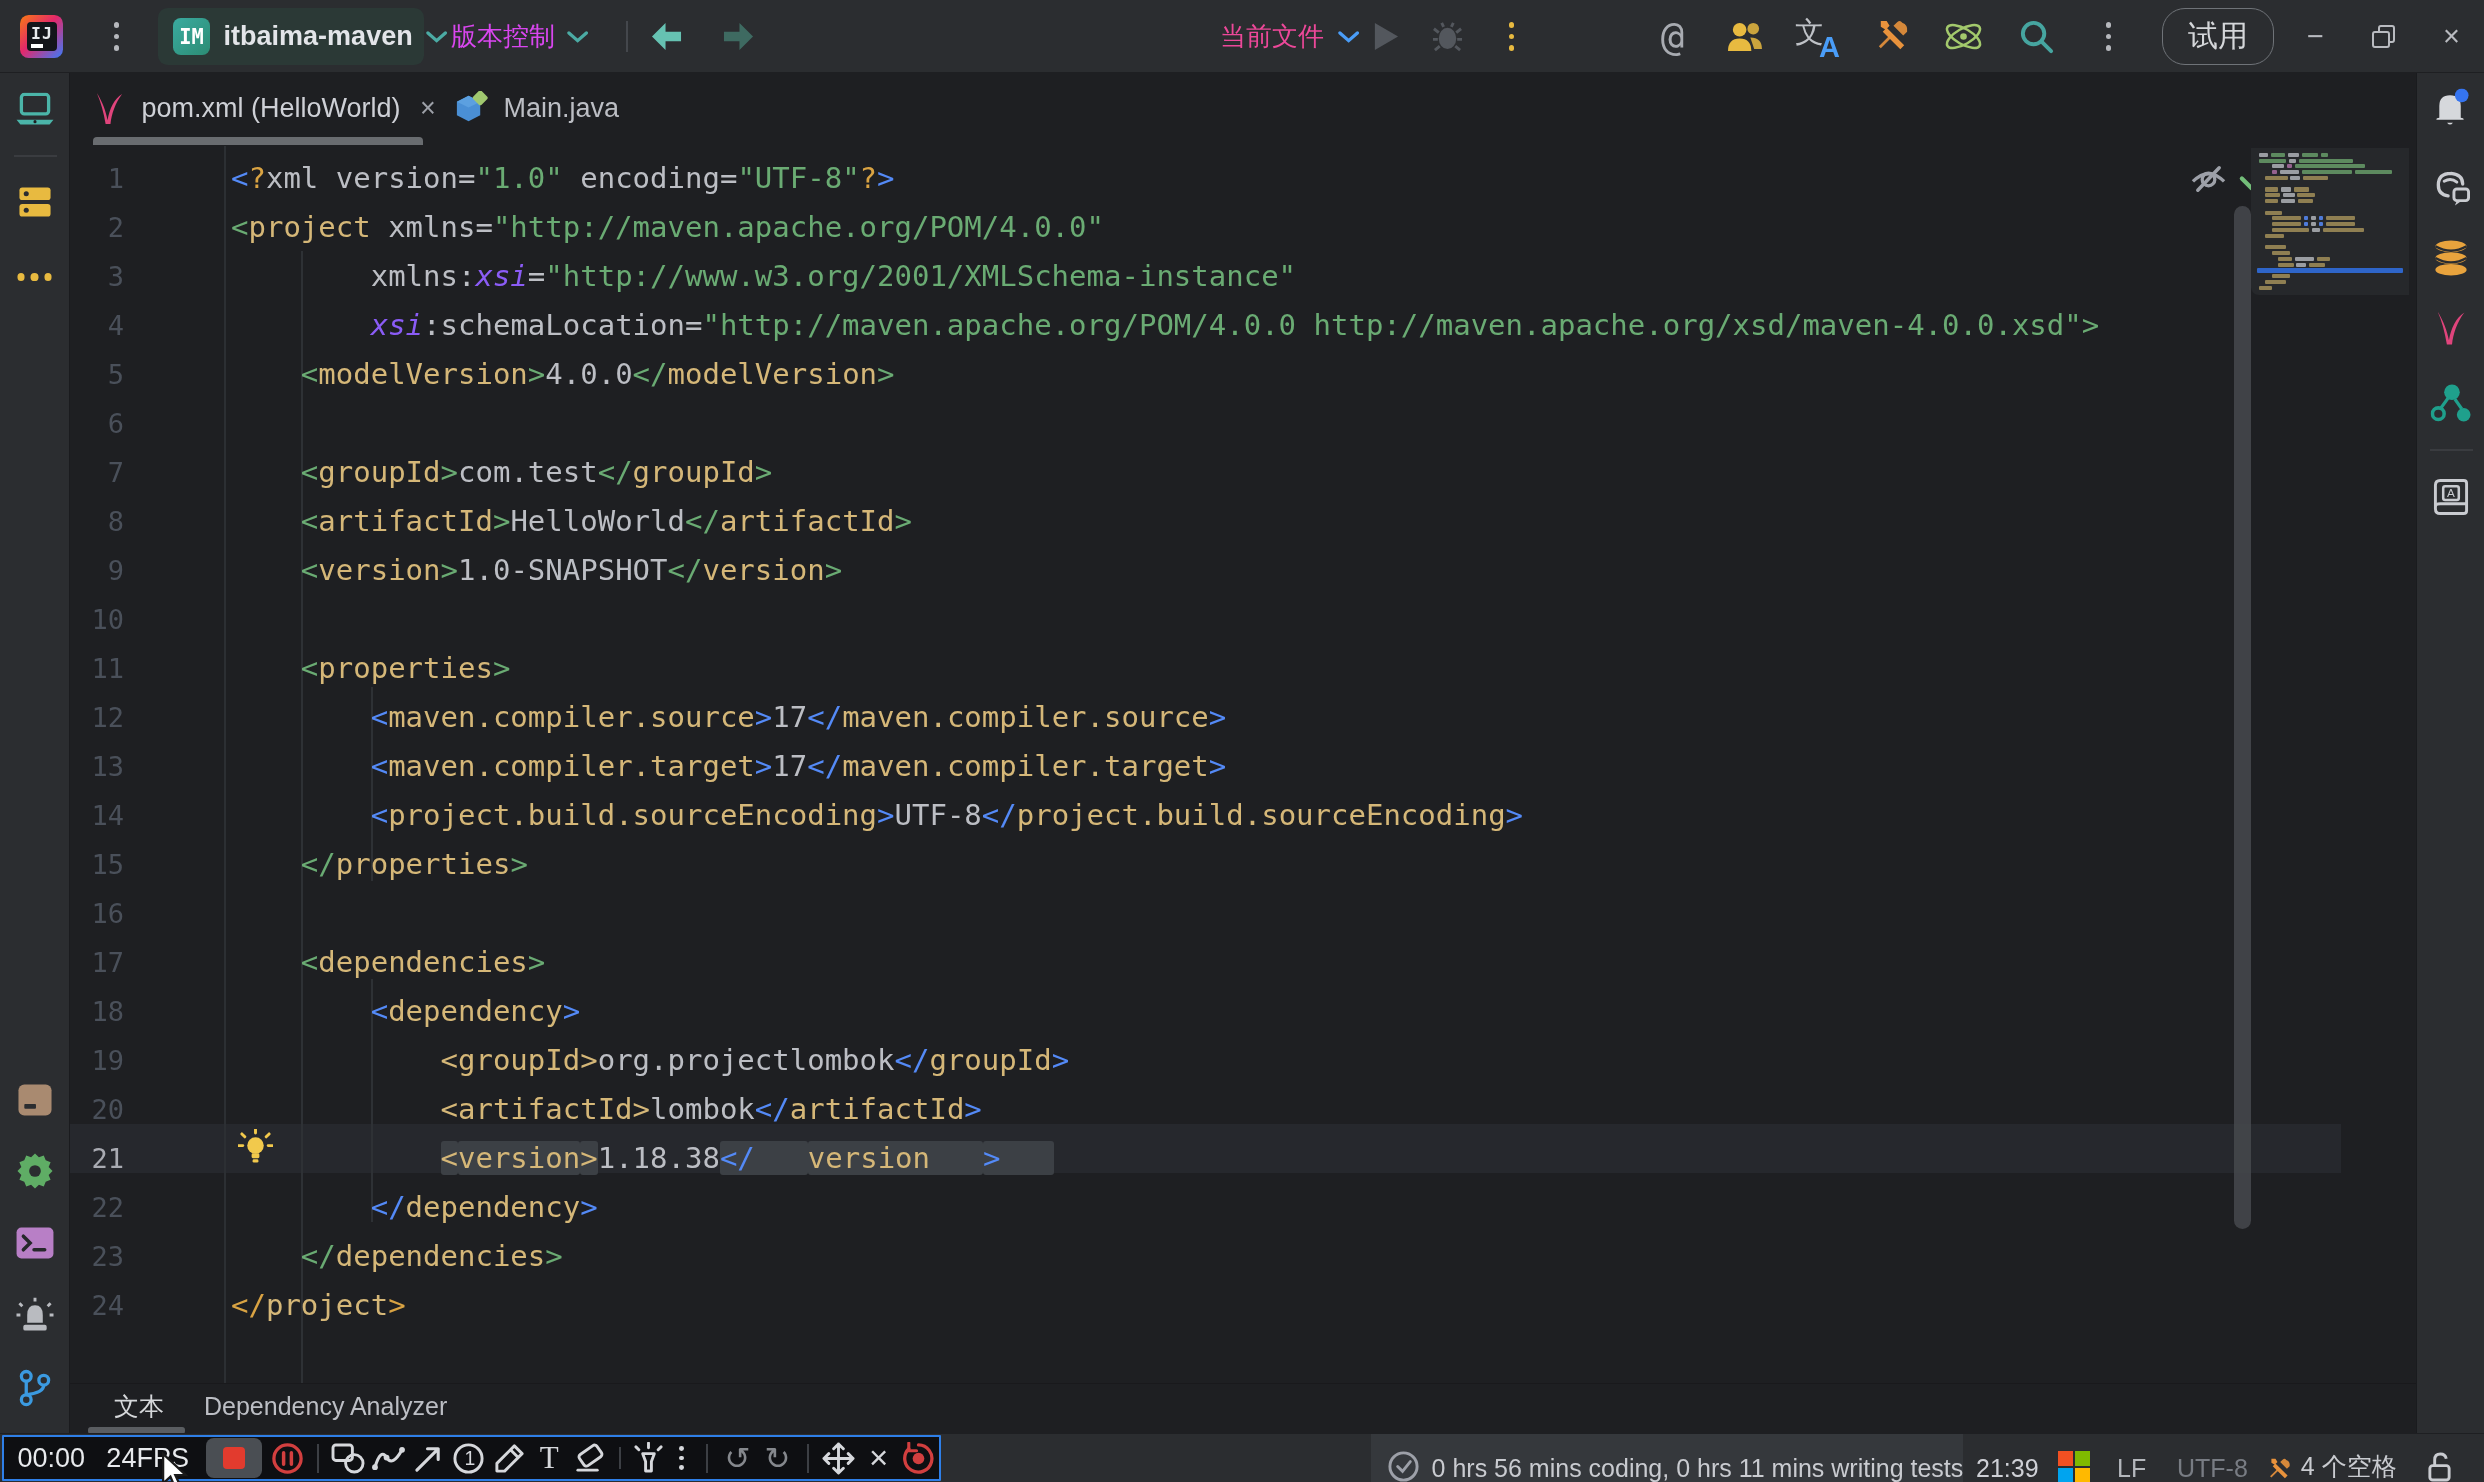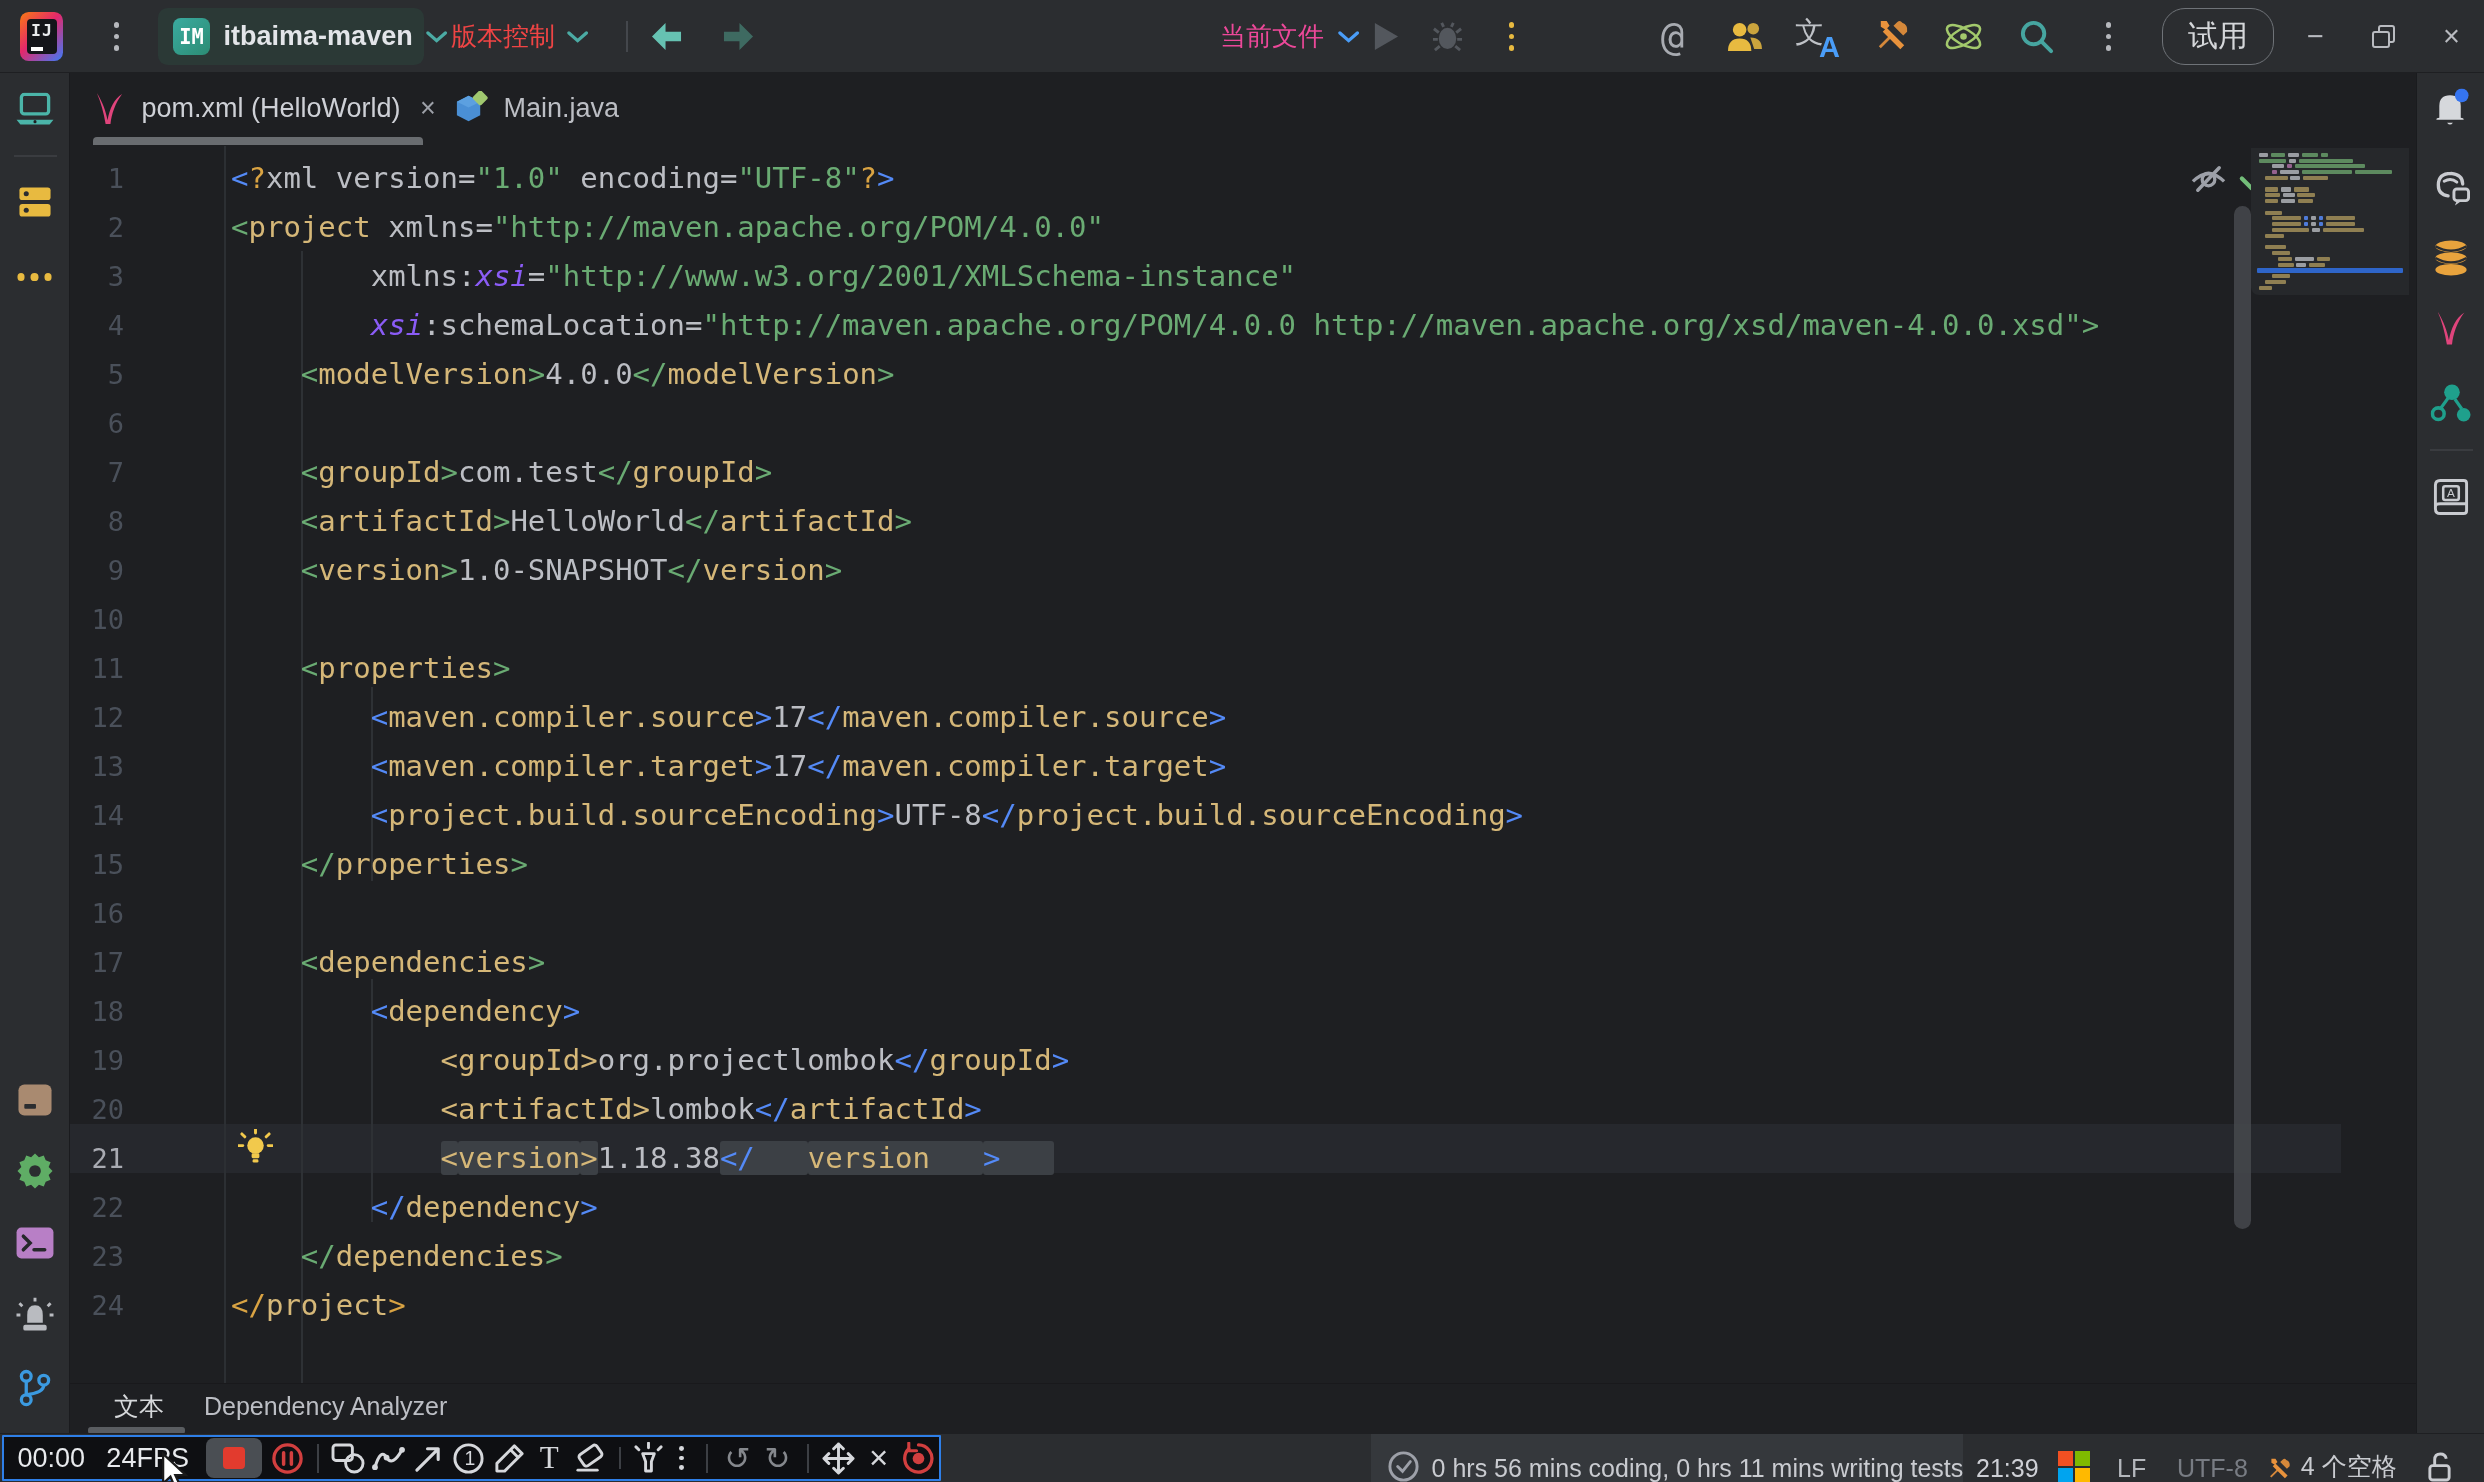--- a/index.html
+++ b/index.html
@@ -9,24 +9,24 @@
     background:#1E1F22; font-family:"Liberation Sans", sans-serif;
     color:#BCBEC4; -webkit-font-smoothing:antialiased;
   }
 
   
   #header { position:absolute; left:0; top:0; width:2484px; height:73px;
     background:#2B2D30; border-bottom:1.9px solid #1E1F22; }
   #proj-tint { position:absolute; left:158px; top:7.8px; width:266px; height:57px;
     background:#2B3936; border-radius:9.7px; }
   .hitem { position:absolute; top:0; height:73px; display:flex; align-items:center; justify-content:center; }
-  .htext { font-size:26px; color:#ef4444; }
+  .htext { font-size:26px; color:#d946ef; }
   .chev { width:21.3px; height:13.6px; display:inline-block; }
   #idea-logo { left:19.4px; width:45px; }
-  .logo-box { width:43px; height:49px; border-radius:8.7px;
+  .logo-box { width:43px; height:43px; border-radius:8.7px;
     background:linear-gradient(135deg,#F97A12,#E4286B 45%,#3B7BFA);
     position:relative; }
   .logo-box .in { position:absolute; inset:6.8px; background:#14151A; border-radius:3.9px; }
   .logo-box .ij { position:absolute; left:10.7px; top:8.7px; font-size:16.5px; font-weight:bold;
     color:#E8EAED; font-family:"DejaVu Sans Mono", monospace; letter-spacing:1px;}
   .logo-box .bar { position:absolute; left:10.7px; bottom:9.7px; width:11.6px; height:3.9px; background:#fff; }
   .kebab { display:flex; flex-direction:column; gap:5.8px; }
   .kebab i { width:5.8px; height:5.8px; border-radius:50%; background:#B6B8BD; display:block; }
   .kebab.yellow i { background:#E8BA40; }
   #im-badge { width:37px; height:37px; border-radius:7.8px;

